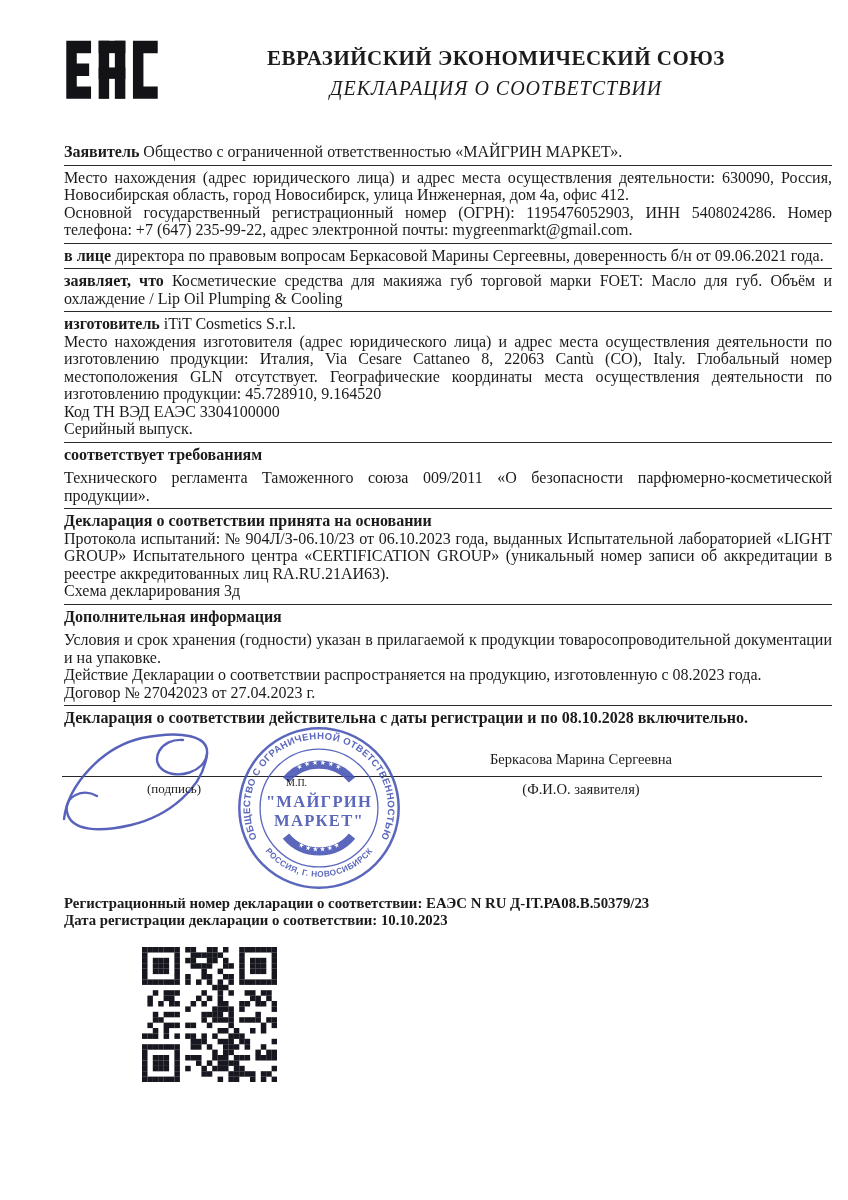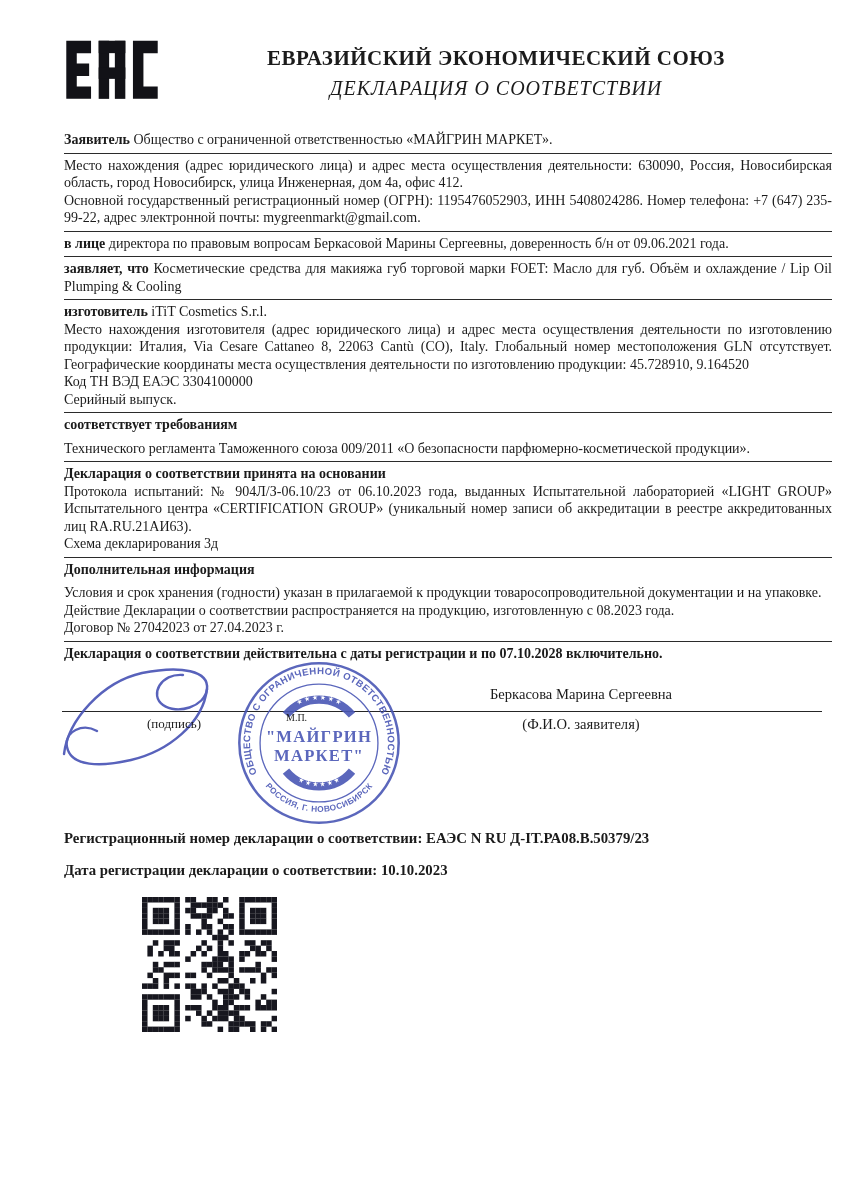--- a/index.html
+++ b/index.html
@@ -14,40 +14,40 @@
   .page { padding:36px 16px 0 64px; width:848px; }
 
   
   .header { display:flex; align-items:flex-start; }
   .eac-logo { width:96px; height:80px; flex:0 0 96px; }
   .titles { flex:1; text-align:center; padding-top:10px; }
   .title { font-size:21px; font-weight:bold; letter-spacing:.5px; }
   .subtitle { font-size:20px; letter-spacing:1px; margin-top:6px;font-style:italic; }
 
   
-  .rows { margin-top:12px; font-size:14px; line-height:17.5px; }
+  .rows { margin-top:24px; font-size:16px; line-height:17.5px; }
   .row { padding:3px 0 4px 0; text-align:justify; }
   .bb { border-bottom:1.6px solid #2b2b2b; }
   .row p { text-align:justify; }
   .gap-top { margin-top:6px;font-family:Liberation Serif, serif; }
   b { font-weight:bold; }
   .boldline { font-weight:bold; }
 
   
   .sig-area { position:relative; height:152px; margin-top:2px; }
   .sig-line { position:absolute; left:-2px; top:43px; width:760px; border-top:1.6px solid #262626; }
   .sig-svg { position:absolute; left:-8px; top:-6px; width:212px; height:116px; }
   .stamp-svg { position:absolute; left:172px; top:-8px; width:166px; height:166px; opacity:.9; }
   .mp { position:absolute; left:222px; top:44px; font-size:10px; color:#1d1d1d; z-index:3; }
   .sig-caption { position:absolute; left:40px; top:48px; width:140px; text-align:center; font-size:13px; }
   .fio-name { position:absolute; left:352px; top:18px; width:330px; text-align:center; font-size:14.6px; }
   .fio-caption { position:absolute; left:352px; top:48px; width:330px; text-align:center; font-size:14.6px; }
 
   .reg-line { font-size:14.8px; font-weight:bold; margin-top:10px; }
-  .date-line { font-size:14.8px; font-weight:bold; margin-top:15px; }
+  .date-line { font-size:14.8px; font-weight:bold; }
 
   .qr { margin:18px 0 0 78px; width:135px; height:135px; display:block; }
 
   .stamp-ring-text { font-family:"Liberation Sans","DejaVu Sans",sans-serif; font-weight:bold; }
 </style>
 </head>
 <body>
 
 <div class="page">
 
@@ -114,21 +114,21 @@
       <p>Схема декларирования 3д</p>
     </div>
 
     <div class="row bb">
       <p class="boldline">Дополнительная информация</p>
       <p class="gap-top">Условия и срок хранения (годности) указан в прилагаемой к продукции товаросопроводительной документации и на упаковке.</p>
       <p>Действие Декларации о соответствии распространяется на продукцию, изготовленную с 08.2023 года.</p>
       <p>Договор № 27042023 от 27.04.2023 г.</p>
     </div>
 
-    <div class="row boldline">Декларация о соответствии действительна с даты регистрации и по 07.10.2028 включительно.</div>
+    <div class="row boldline">Декларация о соответствии действительна с даты регистрации и по 08.10.2028 включительно.</div>
   </div>
 
   <div class="sig-area">
     <div class="sig-line"></div>
 
     <svg class="sig-svg" viewBox="0 0 212 116" aria-hidden="true">
       <g fill="none" stroke="#4a55b6" stroke-width="2.4" stroke-linecap="round" opacity="0.92">
         <path d="M8,92 C12,58 46,20 86,11 C126,3 153,9 151,27 C149,45 121,53 107,43 C93,33 105,11 127,13"></path>
         <path d="M151,27 C147,61 113,89 75,98 C45,105 15,105 11,85 C8,69 27,61 41,69"></path>
       </g>

